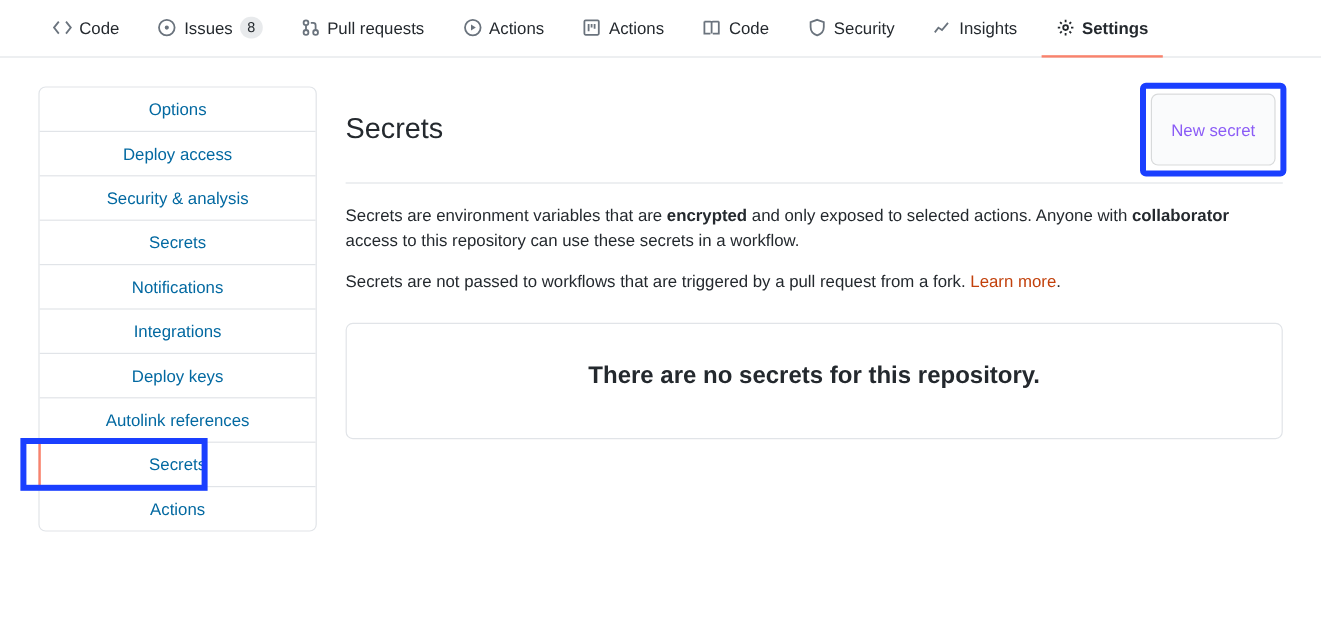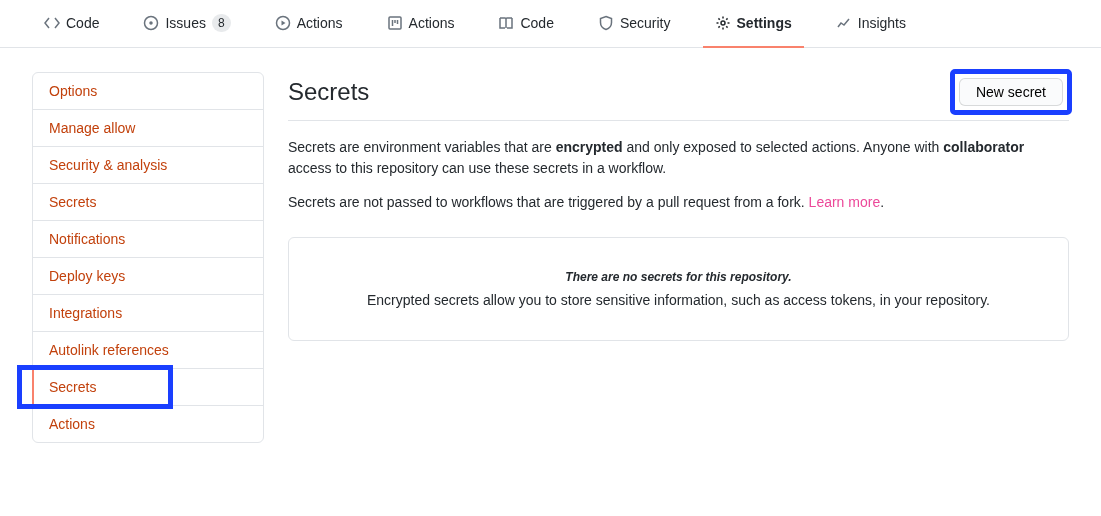--- a/index.html
+++ b/index.html
@@ -6,21 +6,21 @@
   body {
     margin: 0;
     font-family: -apple-system, BlinkMacSystemFont, "Segoe UI", Helvetica, Arial, sans-serif;
     font-size: 14px;
     color: #24292e;
     background: #fff;
   }
   .topnav {
     display: flex;
     align-items: center;
-    gap: 20px;
+    gap: 8px;
     padding: 0 32px;
     border-bottom: 1px solid #e1e4e8;
     height: 48px;
   }
   .topnav-item {
     display: flex;
     align-items: center;
     gap: 6px;
     padding: 8px 12px;
     color: #24292e;
@@ -58,21 +58,22 @@
     padding: 0;
     margin: 0;
     border: 1px solid #e1e4e8;
     border-radius: 6px;
   }
   .menu-item {
     padding: 10px 16px;
     border-bottom: 1px solid #e1e4e8;
     cursor: pointer;
     position: relative;
-    color: #c2410c;
+    color: #0369a1;
+    text-align: center;
   }
   .menu-item:last-child { border-bottom: none; }
   .menu-item.selected::before {
     content: "";
     position: absolute;
     left: -1px; top: 0; bottom: 0;
     width: 2px;
     background: #f9826c;
   }
   .main { flex: 1; min-width: 0; }
@@ -86,36 +87,36 @@
   }
   .subhead h2 {
     font-size: 24px;
     font-weight: 400;
     margin: 0;
   }
   .btn {
     background: #fafbfc;
     border: 1px solid rgba(27,31,35,.15);
     border-radius: 6px;
-    padding: 5px 16px;
+    padding: 21px 16px;
     font-size: 14px;
     font-weight: 500;
     cursor: pointer;
-    color: #000000;
+    color: #8b5cf6;
   }
   .desc { color: #24292e; margin: 13px 0 12px 0; line-height: 1.5; }
-  .desc a { color: #ec4899; text-decoration: none; }
+  .desc a { color: #c2410c; text-decoration: none; }
   .blank {
     border: 1px solid #e1e4e8;
     border-radius: 6px;
     padding: 32px;
     text-align: center;
     margin-top: 24px;
   }
-  .blank h3 { font-size: 12px; margin: 0 0 8px 0; font-weight: 600; font-style: italic;}
+  .blank h3 { font-size: 20px; margin: 0 0 8px 0; font-weight: 600;}
   .blank p { margin: 0; color: #24292e; }
   .highlight-blue { outline: 5px solid #1a3fff; outline-offset: -2px; }
   .highlight-secrets {
     position: absolute;
     left: -16px; right: 90px; top: -4px; bottom: -4px;
     border: 5px solid #1a3fff;
     pointer-events: none;
   }
   .menu-item.hl-wrap { position: relative; }
   svg { display: block; }
@@ -138,20 +139,31 @@
           <circle cx="8" cy="8" r="6.5"></circle>
           <circle cx="8" cy="8" r="1" fill="currentColor"></circle>
         </svg>
       </span>
     <span>Issues</span>
     <span class="counter">8</span>
   </div>
   <div class="topnav-item">
     <span class="icon">
         <svg width="16" height="16" viewBox="0 0 16 16" fill="none" stroke="currentColor" stroke-width="1.5">
+          <circle cx="4" cy="4" r="2"></circle>
+          <circle cx="4" cy="12" r="2"></circle>
+          <circle cx="12" cy="12" r="2"></circle>
+          <path d="M4 6v4M12 10V6a2 2 0 0 0-2-2H8"></path>
+        </svg>
+      </span>
+    <span>Pull requests</span>
+  </div>
+  <div class="topnav-item">
+    <span class="icon">
+        <svg width="16" height="16" viewBox="0 0 16 16" fill="none" stroke="currentColor" stroke-width="1.5">
           <circle cx="8" cy="8" r="6.5"></circle>
           <path d="M6.5 5.5v5l4-2.5z" fill="currentColor" stroke="none"></path>
         </svg>
       </span>
     <span>Actions</span>
   </div>
   <div class="topnav-item">
     <span class="icon">
         <svg width="16" height="16" viewBox="0 0 16 16" fill="none" stroke="currentColor" stroke-width="1.5">
           <rect x="2" y="2" width="12" height="12" rx="1"></rect>
@@ -169,49 +181,49 @@
     <span>Code</span>
   </div>
   <div class="topnav-item">
     <span class="icon">
         <svg width="16" height="16" viewBox="0 0 16 16" fill="none" stroke="currentColor" stroke-width="1.5">
           <path d="M8 1.5l5.5 2v4c0 3.5-2.5 6-5.5 7-3-1-5.5-3.5-5.5-7v-4z"></path>
         </svg>
       </span>
     <span>Security</span>
   </div>
+  <div class="topnav-item">
+    <span class="icon">
+        <svg width="16" height="16" viewBox="0 0 16 16" fill="none" stroke="currentColor" stroke-width="1.5">
+          <path d="M2 12l3-4 3 2 5-6"></path>
+        </svg>
+      </span>
+    <span>Insights</span>
+  </div>
   <div class="topnav-item active">
     <span class="icon">
         <svg width="16" height="16" viewBox="0 0 16 16" fill="none" stroke="currentColor" stroke-width="1.5">
           <circle cx="8" cy="8" r="2"></circle>
           <path d="M8 1.5v2M8 12.5v2M14.5 8h-2M3.5 8h-2M12.6 3.4l-1.4 1.4M4.8 11.2l-1.4 1.4M12.6 12.6l-1.4-1.4M4.8 4.8L3.4 3.4"></path>
         </svg>
       </span>
     <span>Settings</span>
-  </div>
-  <div class="topnav-item">
-    <span class="icon">
-        <svg width="16" height="16" viewBox="0 0 16 16" fill="none" stroke="currentColor" stroke-width="1.5">
-          <path d="M2 12l3-4 3 2 5-6"></path>
-        </svg>
-      </span>
-    <span>Insights</span>
   </div>
 </nav>
 
 <div class="layout">
   <aside class="sidebar">
     <ul class="menu">
       <li class="menu-item"><span>Options</span></li>
-      <li class="menu-item"><span>Manage allow</span></li>
+      <li class="menu-item"><span>Deploy access</span></li>
       <li class="menu-item"><span>Security &amp; analysis</span></li>
       <li class="menu-item"><span>Secrets</span></li>
       <li class="menu-item"><span>Notifications</span></li>
+      <li class="menu-item"><span>Integrations</span></li>
       <li class="menu-item"><span>Deploy keys</span></li>
-      <li class="menu-item"><span>Integrations</span></li>
       <li class="menu-item"><span>Autolink references</span></li>
       <li class="menu-item selected hl-wrap">
         <span>Secrets</span>
         <span class="highlight-secrets"></span>
       </li>
       <li class="menu-item"><span>Actions</span></li>
     </ul>
   </aside>
 
   <main class="main">
@@ -224,16 +236,15 @@
 
     <p class="desc">
       <span>Secrets are environment variables that are </span><b>encrypted</b><span> and only exposed to selected actions. Anyone with </span><b>collaborator</b><span> access to this repository can use these secrets in a workflow.</span>
     </p>
     <p class="desc">
       <span>Secrets are not passed to workflows that are triggered by a pull request from a fork. </span><a href="#">Learn more</a><span>.</span>
     </p>
 
     <div class="blank">
       <h3>There are no secrets for this repository.</h3>
-      <p>Encrypted secrets allow you to store sensitive information, such as access tokens, in your repository.</p>
     </div>
   </main>
 </div>
 
 </body></html>

